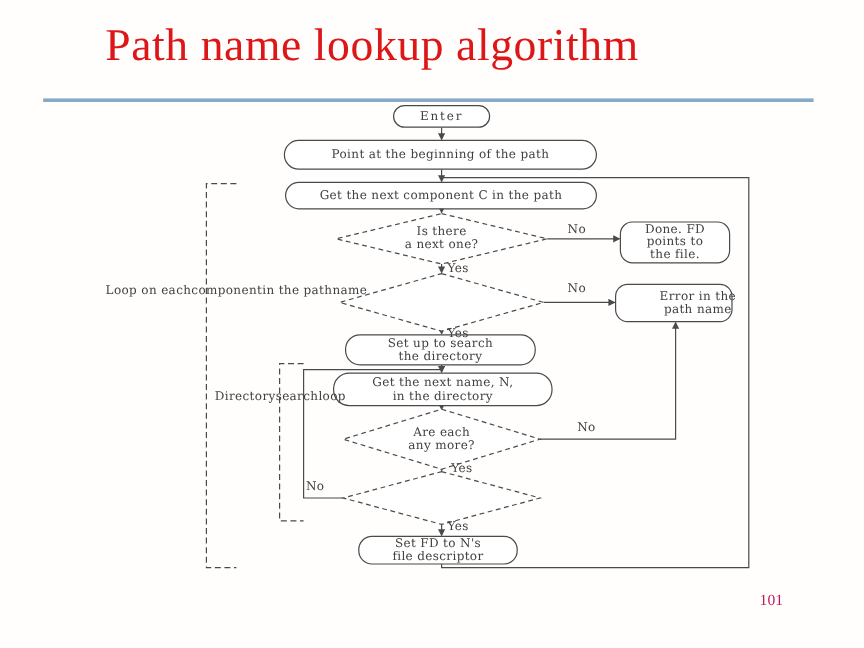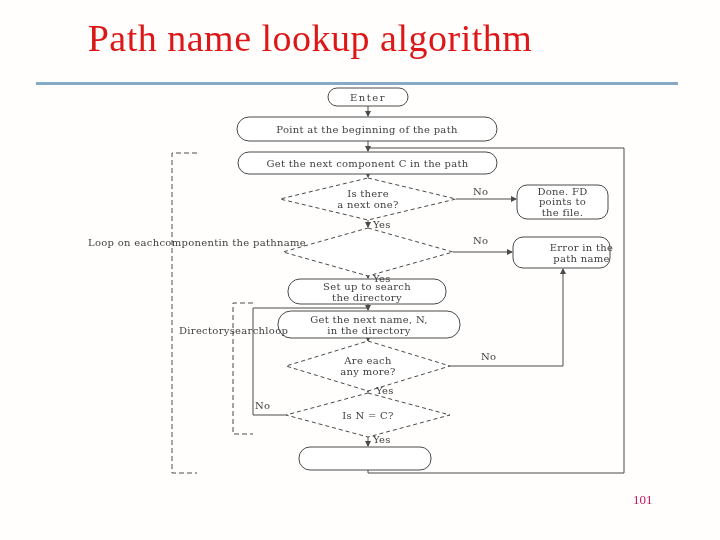--- a/index.html
+++ b/index.html
@@ -145,24 +145,25 @@
   <div class="node-text" style="left:278px;top:312px;width:182px;height:26px;">
     <span>Get the next name, N,</span>
     <span>in the directory</span>
   </div>
 
   <div class="node-text" style="left:288px;top:353px;width:160px;height:26px;">
     <span>Are each</span>
     <span>any more?</span>
   </div>
 
-  <div class="node-text" style="left:288px;top:409px;width:160px;height:13px;">
-    <span>Is N = C?</span>
+
+  <div class="node-text" style="left:299px;top:448px;width:132px;height:22px;">
+    <span>Set FD to N's</span>
+    <span>file descriptor</span>
   </div>
-
 
   <span class="edge-label" style="left:473px;top:186px;">No</span>
   <span class="edge-label" style="left:373px;top:219px;">Yes</span>
   <span class="edge-label" style="left:473px;top:235px;">No</span>
   <span class="edge-label" style="left:373px;top:273px;">Yes</span>
   <span class="edge-label" style="left:481px;top:351px;">No</span>
   <span class="edge-label" style="left:376px;top:385px;">Yes</span>
   <span class="edge-label" style="left:255px;top:400px;">No</span>
   <span class="edge-label" style="left:373px;top:434px;">Yes</span>
 

